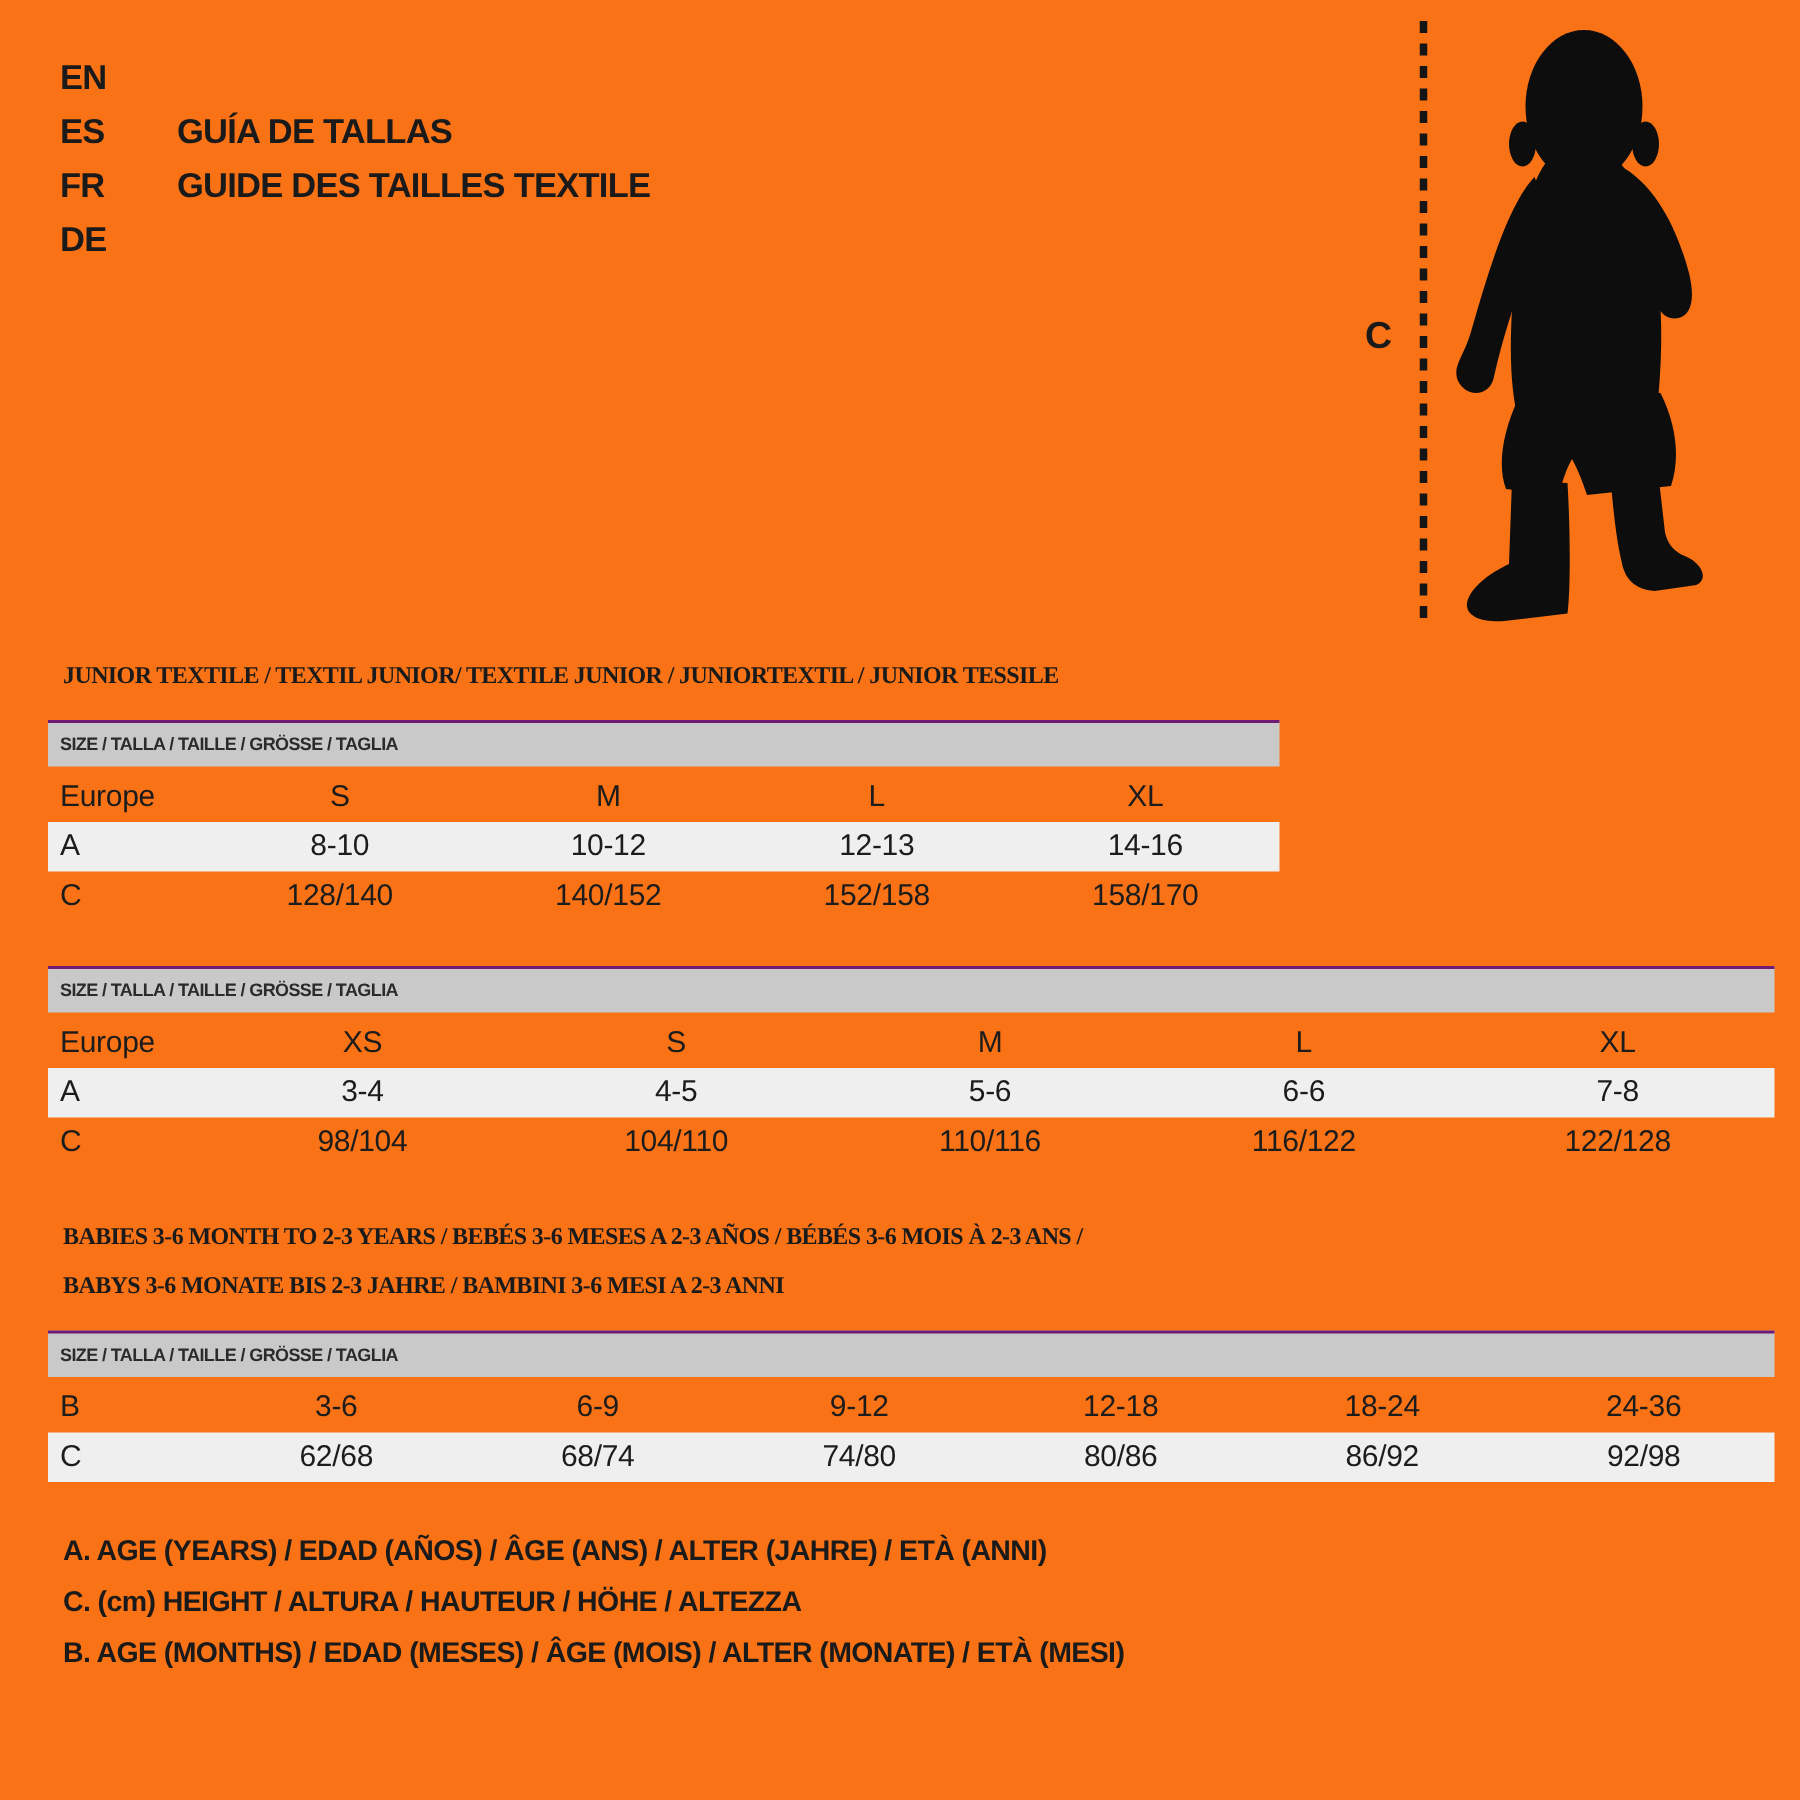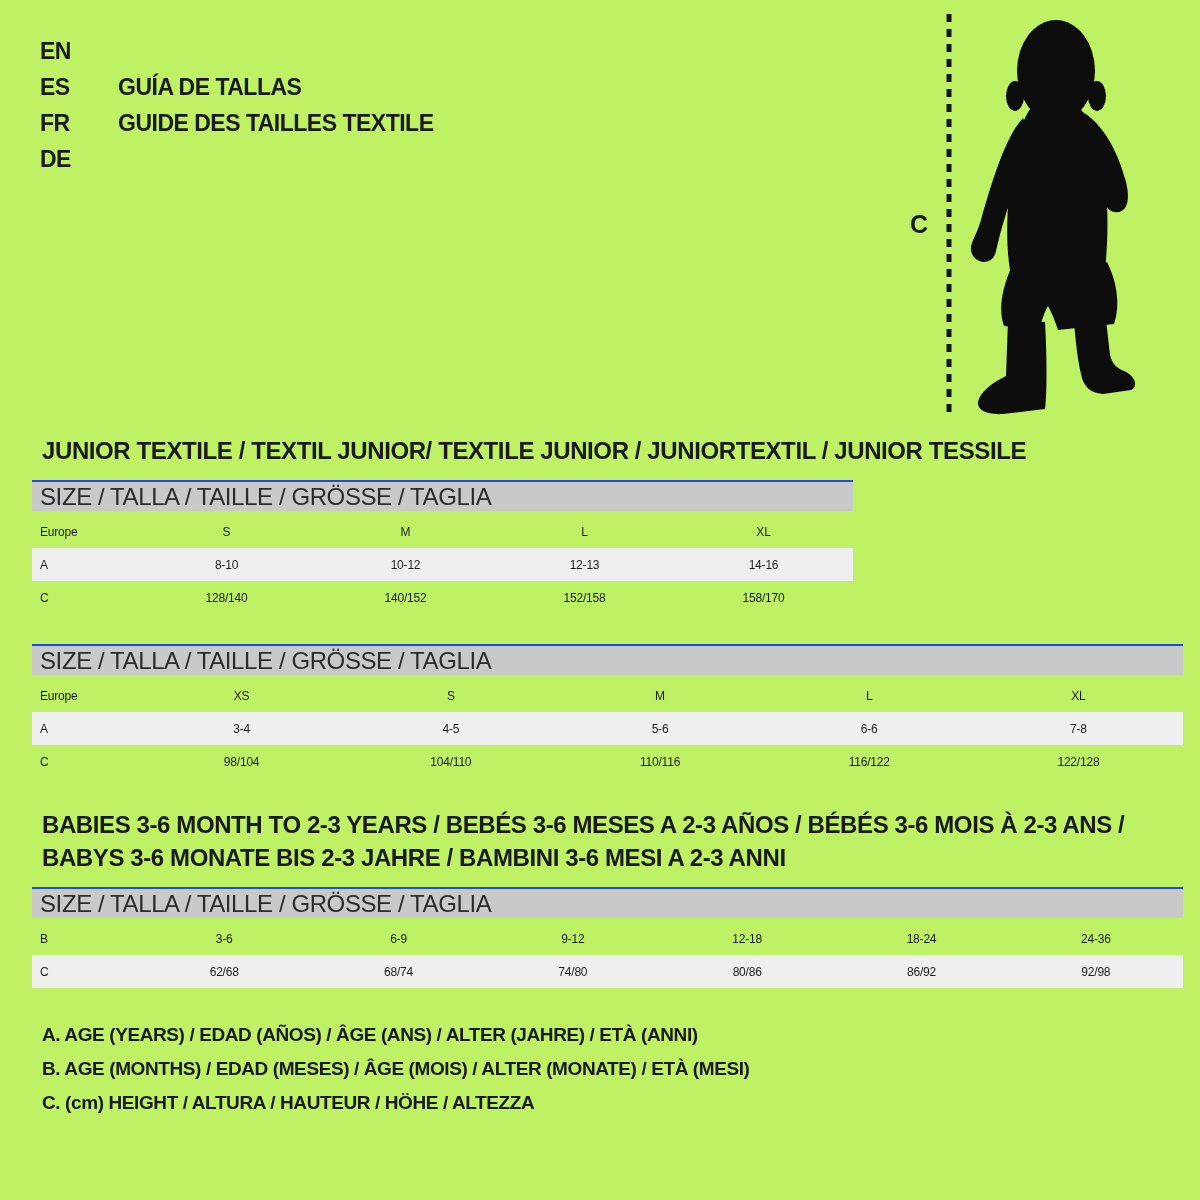--- a/index.html
+++ b/index.html
@@ -1,43 +1,43 @@
 <!DOCTYPE html>
 <html><head>
 <meta charset="utf-8">
 <style>
   html,body{margin:0;padding:0;background:#fff;}
   body{font-family:"Liberation Sans",sans-serif;color:#1a1a1a;}
-  .page{position:relative;width:1200px;height:1200px;background:#bef264;overflow:hidden;}
+  .page{position:relative;width:1200px;height:1200px;background:#f97316;overflow:hidden;}
 
   
   .top{position:relative;height:420px;}
   .languages{list-style:none;margin:0;padding:33px 0 0 40px;}
   .lang-row{display:flex;height:36px;align-items:center;font-weight:bold;font-size:23px;letter-spacing:-0.5px;}
   .lang-code{width:78px;flex:0 0 78px;}
   .lang-title{white-space:nowrap;}
 
   .figure{position:absolute;top:0;left:0;width:1200px;height:420px;}
   .c-label{position:absolute;left:910px;top:210px;font-size:25px;font-weight:bold;}
   .dash-line{position:absolute;left:946px;top:14px;}
   .toddler{position:absolute;left:955px;top:14px;}
 
   
   .sections{padding:14px 0 0 32px;}
   .section{margin:0 0 30px 0;}
-  .section-title{margin:0 0 13px 10px;font-size:24px;font-weight:bold;letter-spacing:-0.4px;}
+  .section-title{margin:0 0 13px 10px;font-size:16px;font-weight:bold;letter-spacing:-0.4px;font-family:Liberation Serif, serif;}
   .section-title div{line-height:33px;white-space:nowrap;}
 
   .size-table{}
   .section--junior .size-table{width:821px;}
   .section--children .size-table,.section--babies .size-table{width:1151px;}
 
-  .table-header{height:29px;line-height:29px;background:#c9c9c9;border-top:2px solid #1d4ed8;
-    margin-bottom:4px;padding-left:8px;font-size:24px;font-weight:normal;color:#2b2b2b;letter-spacing:-0.4px;}
-  .table-row{display:flex;height:33px;align-items:center;font-size:12px;letter-spacing:-0.2px;color:#1c1c1c;justify-content:center;}
+  .table-header{height:29px;line-height:29px;background:#c9c9c9;border-top:2px solid #701a75;
+    margin-bottom:4px;padding-left:8px;font-size:12px;font-weight:bold;color:#2b2b2b;letter-spacing:-0.4px;}
+  .table-row{display:flex;height:33px;align-items:center;font-size:20px;letter-spacing:-0.2px;color:#1c1c1c;}
   .table-row.shaded{background:#efefef;}
   .row-label{flex:0 0 97px;padding-left:8px;}
   .cell{flex:1;text-align:center;white-space:nowrap;}
 
   
   .legend{margin:15px 0 0 42px;}
   .legend-line{margin:0;line-height:34px;font-size:19px;font-weight:bold;letter-spacing:-0.4px;white-space:nowrap;}
 </style>
 </head>
 <body>
@@ -172,16 +172,16 @@
               <span class="cell">86/92</span>
               <span class="cell">92/98</span>
             </div>
           </div>
     </div>
   </section>
     </main>
 
   <footer class="legend" id="legend">
       <p class="legend-line">A. AGE (YEARS) / EDAD (AÑOS) / ÂGE (ANS) / ALTER (JAHRE) / ETÀ (ANNI)</p>
+      <p class="legend-line">C. (cm) HEIGHT / ALTURA / HAUTEUR / HÖHE / ALTEZZA</p>
       <p class="legend-line">B. AGE (MONTHS) / EDAD (MESES) / ÂGE (MOIS) / ALTER (MONATE) / ETÀ (MESI)</p>
-      <p class="legend-line">C. (cm) HEIGHT / ALTURA / HAUTEUR / HÖHE / ALTEZZA</p>
     </footer>
 </div>
 
 </body></html>

